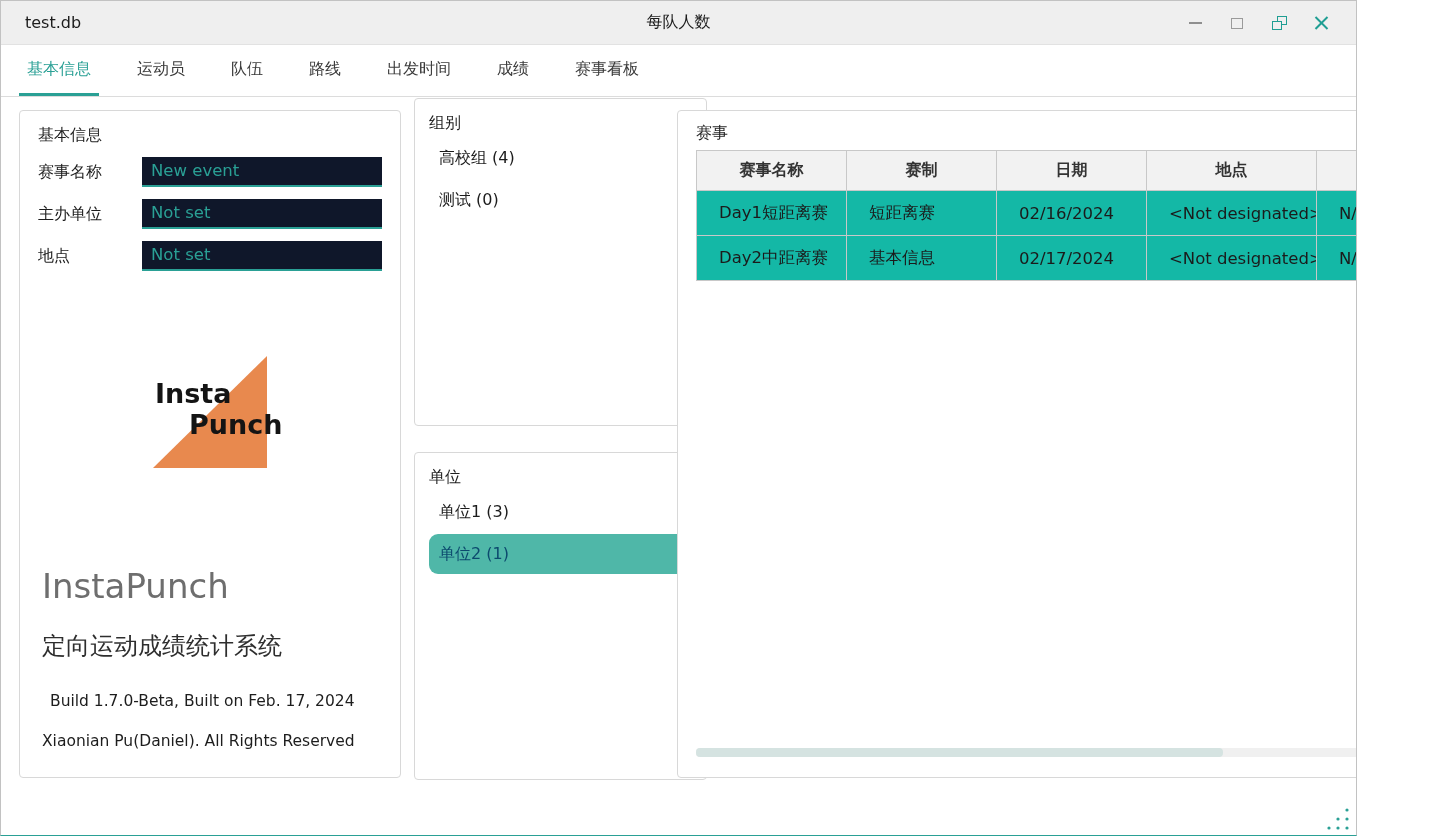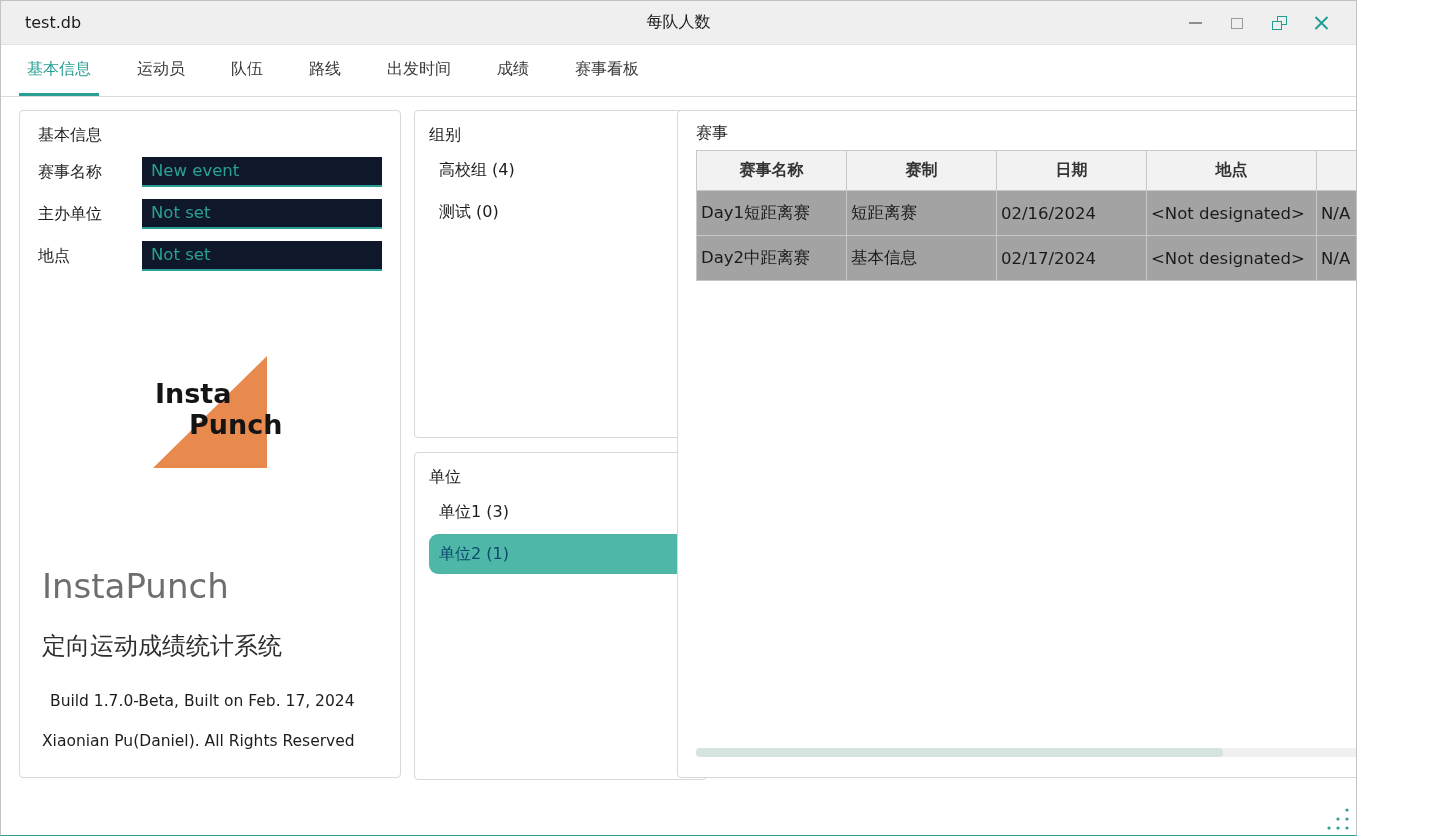--- a/index.html
+++ b/index.html
@@ -71,40 +71,40 @@
     position:absolute; font-size:27px; font-weight:800; color:#141414; line-height:1;
   }
   .logo-t1 { top:24px; left:2px;text-align:right; }
   .logo-t2 { top:55px; left:36px; }
   .app-name { margin:98px 0 0 4px; font-size:34px; color:#6e6e6e; }
   .app-subtitle { margin:24px 0 0 4px; font-size:24px; color:#2e2e2e; }
   .build-info { margin:30px 0 0 12px; font-size:15.5px; color:#1d1d1d; }
   .copyright { margin:22px 0 0 4px; font-size:15.5px; color:#1d1d1d; }
   
   .mid-panel { left:413px; width:293px; height:328px; padding:14px 14px 10px 14px; }
-  .groups-panel { top:12px; }
+  .groups-panel { top:0; }
   .units-panel { top:354px; }
   .item-list { margin-top:4px; }
   .list-item {
     height:40px; line-height:40px; padding-left:10px; margin-bottom:2px;
     font-size:16px; color:#1c1c1c; cursor:default; white-space:nowrap; overflow:hidden;
   }
   .list-item.selected { background:#4fb7a8; color:#0c4a6e;border-radius:9px; }
   
   .events-panel { left:676px; top:12px; width:717px; height:668px; padding:12px 0 12px 18px; }
   .table-wrap { margin-top:6px; width:698px; overflow:hidden; }
   table.events { border-collapse:collapse; table-layout:fixed; width:770px; }
   table.events th, table.events td { border:1px solid #c8c8c8; font-weight:normal; }
   table.events th {
     height:40px; background:#f2f2f2; font-size:16px; color:#333; text-align:center; font-weight:600;
     overflow:hidden; white-space:nowrap;
   }
   table.events td {
-    height:45px; font-size:16.5px; color:#1b1b1b; text-align:left; padding:0 4px;
-    overflow:hidden; white-space:nowrap; background:#a3a3a3;
+    height:45px; font-size:16.5px; color:#1b1b1b; text-align:left; padding:0 22px;
+    overflow:hidden; white-space:nowrap; background:#14b8a6;
   }
   .col1{width:150px}.col2{width:150px}.col3{width:150px}.col4{width:170px}.col5{width:150px}
   .hscrollbar {
     position:absolute; left:18px; right:4px; bottom:20px; height:9px;
     background:#f0f0f0; border-radius:4px;
   }
   .hscroll-thumb {
     position:absolute; left:0; top:0; height:9px; width:527px;
     background:#d5e3e1; border-radius:4px;
   }

